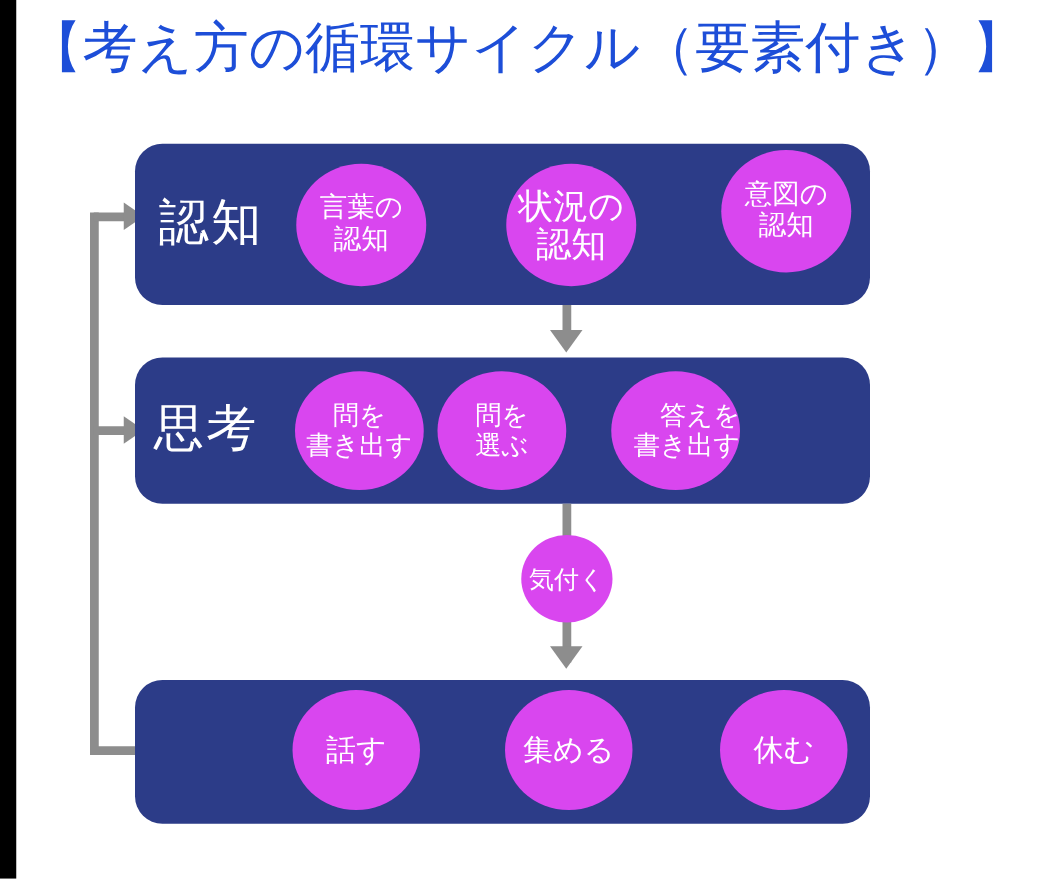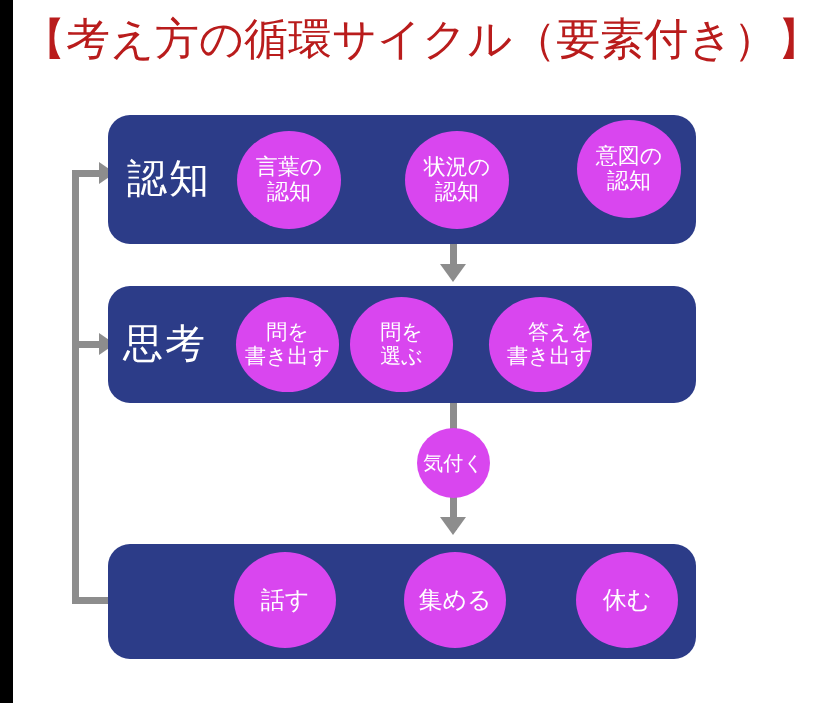--- a/index.html
+++ b/index.html
@@ -16,21 +16,21 @@
     position:absolute; left:0; top:0; width:13px; height:703px;
     background:#000000;
   }
 
   
   .title {
     position:absolute; left:22px; top:8px;
     width:800px; height:62px;
     display:flex; align-items:center;
     font-size:44px; line-height:1.1;
-    color:#b91c1c; white-space:nowrap;
+    color:#1d4ed8; white-space:nowrap;
     letter-spacing:0px;
   }
 
   
   .row-box {
     position:absolute;
     background:#2c3c88;
     border-radius:22px;
     display:flex; align-items:center;
   }
@@ -94,21 +94,21 @@
   <div class="hline" style="left:75px; top:341px; width:26px; height:7px;"></div>
   <div class="arrow-right" style="left:99px; top:333px;"></div>
 
   <div class="row-box" style="left:108px; top:115px; width:588px; height:129px;"></div>
   <div class="row-label" style="left:127px; top:158px;">認知</div>
 
   <div class="bubble" style="left:237px; top:131px; width:104px; height:98px; font-size:22px;">
     <span class="ln">言葉の</span>
     <span class="ln">認知</span>
   </div>
-  <div class="bubble" style="left:405px; top:131px; width:104px; height:98px; font-size:22px;">
+  <div class="bubble" style="left:405px; top:131px; width:104px; height:98px; font-size:28px;">
     <span class="ln">状況の</span>
     <span class="ln">認知</span>
   </div>
   <div class="bubble" style="left:577px; top:120px; width:104px; height:98px; font-size:22px;">
     <span class="ln">意図の</span>
     <span class="ln">認知</span>
   </div>
 
   <div class="vline" style="left:450px; top:244px; width:7px; height:24px;"></div>
   <div class="arrow-down" style="left:440px; top:264px;"></div>

